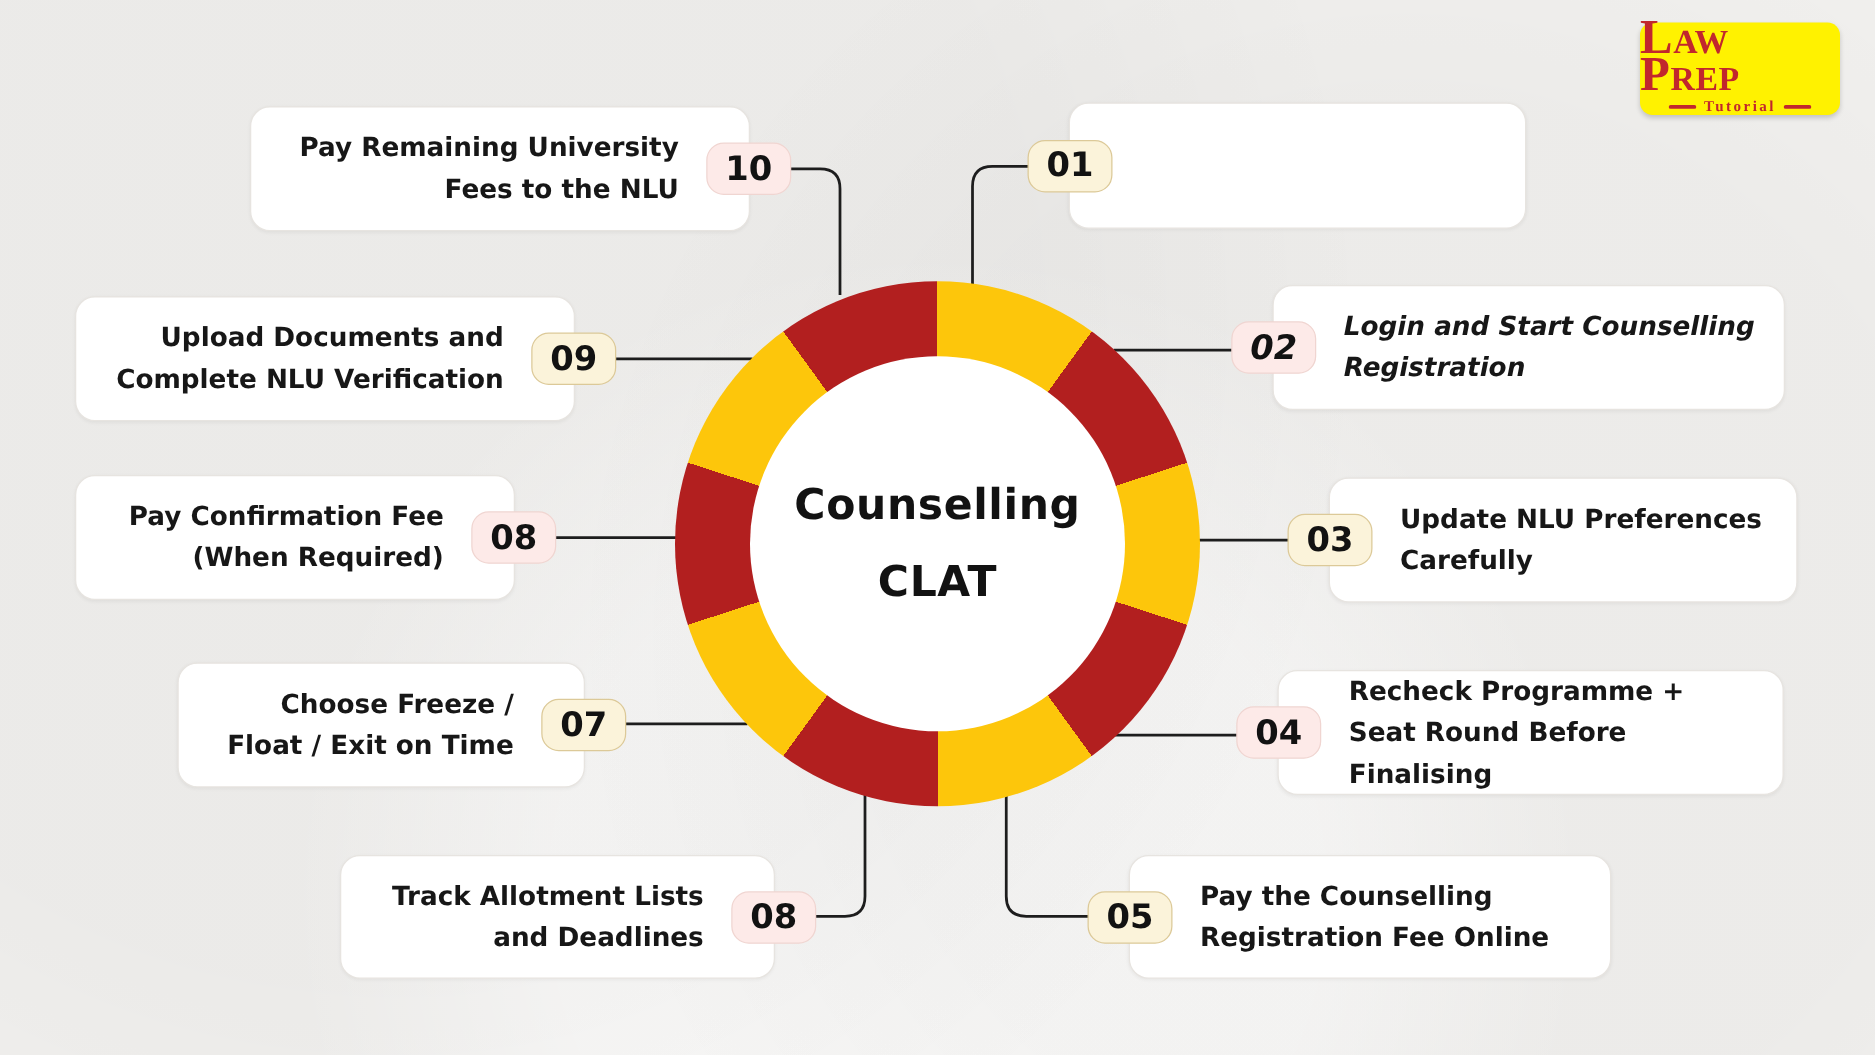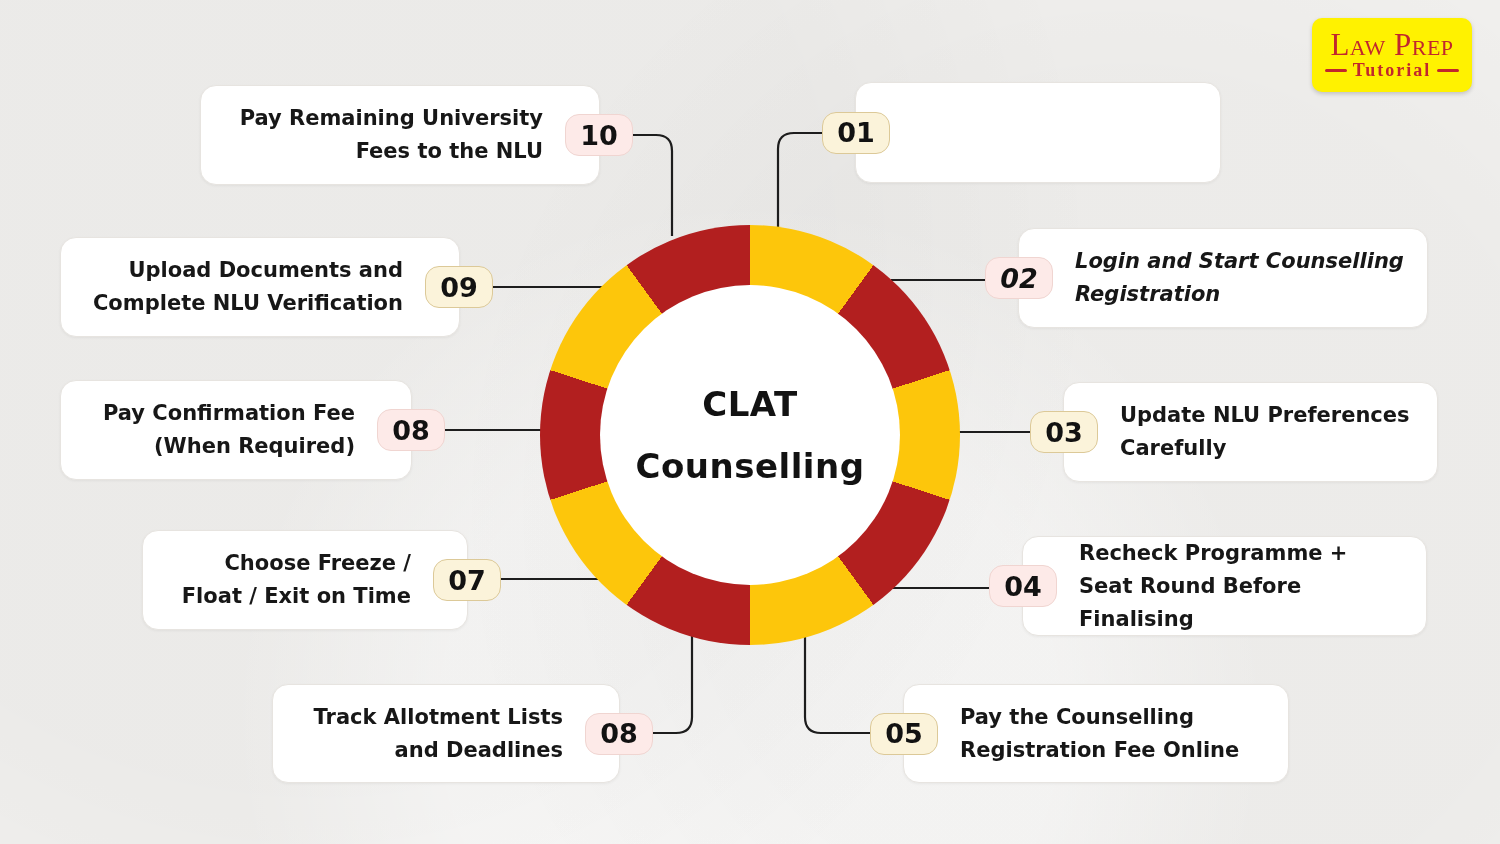--- a/index.html
+++ b/index.html
@@ -91,26 +91,26 @@
   .logo {
     position: absolute; right: 28px; top: 18px; z-index: 5;
     width: 160px; height: 74px; border-radius: 10px;
     background: var(--logo-yellow);
     box-shadow: 0 2px 4px rgba(0,0,0,0.18);
     display: flex; flex-direction: column; align-items: center; justify-content: center;
     font-family: "Liberation Serif", "DejaVu Serif", serif;
   }
   .logo .logo-line1 {
     font-variant: small-caps;
-    font-size: 31px; font-weight: 400; color: var(--logo-red);
+    font-size: 39px; font-weight: 700; color: var(--logo-red);
     line-height: 30px; letter-spacing: 0.5px;
   }
   .logo .logo-line2 {
     display: flex; align-items: center; gap: 6px;
-    font-size: 18px; font-weight: 700; color: var(--logo-red);
+    font-size: 12px; font-weight: 700; color: var(--logo-red);
     letter-spacing: 2px; line-height: 20px; text-align: right;
   }
   .logo .dash { width: 22px; height: 3px; background: var(--logo-red); border-radius: 2px; }
 </style>
 </head>
 <body style="background-color: rgb(241, 240, 238);">
 
 <svg id="connectors" viewBox="0 0 1500 844" xmlns="http://www.w3.org/2000/svg">
   <path d="M 857 133 H 794 Q 778 133 778 149 V 234" stroke="#1d1d1d"></path>
   <path d="M 1020 280 H 891" stroke="#1d1d1d"></path>
@@ -119,22 +119,22 @@
   <path d="M 905 733 H 821 Q 805 733 805 717 V 634" stroke="#1d1d1d"></path>
   <path d="M 613 733 H 676 Q 692 733 692 717 V 633" stroke="#1d1d1d"></path>
   <path d="M 465 579 H 598" stroke="#1d1d1d"></path>
   <path d="M 410 430 H 542" stroke="#1d1d1d"></path>
   <path d="M 458 287 H 602" stroke="#1d1d1d"></path>
   <path d="M 597 135 H 656 Q 672 135 672 151 V 236" stroke="#1d1d1d"></path>
 </svg>
 
 <div class="ring">
   <div class="ring-inner">
+    <div class="title-line">Counselling</div>
     <div class="title-line">CLAT</div>
-    <div class="title-line">Counselling</div>
   </div>
 </div>
 
 <div class="card side-right s01">
   <div class="badge cream">01</div>
 </div>
 
 <div class="card side-right s02">
   <div class="badge pink">02</div>
   <div class="label">Login and Start Counselling Registration</div>

